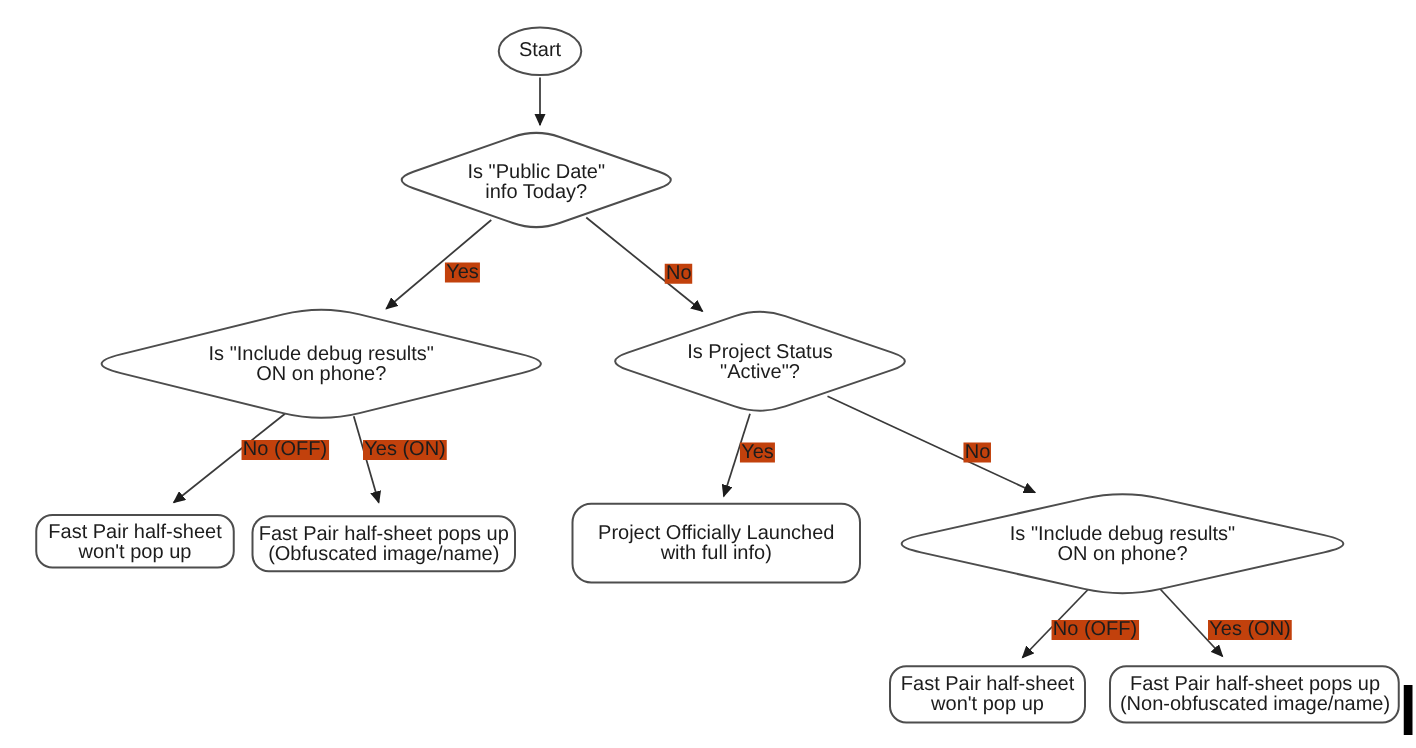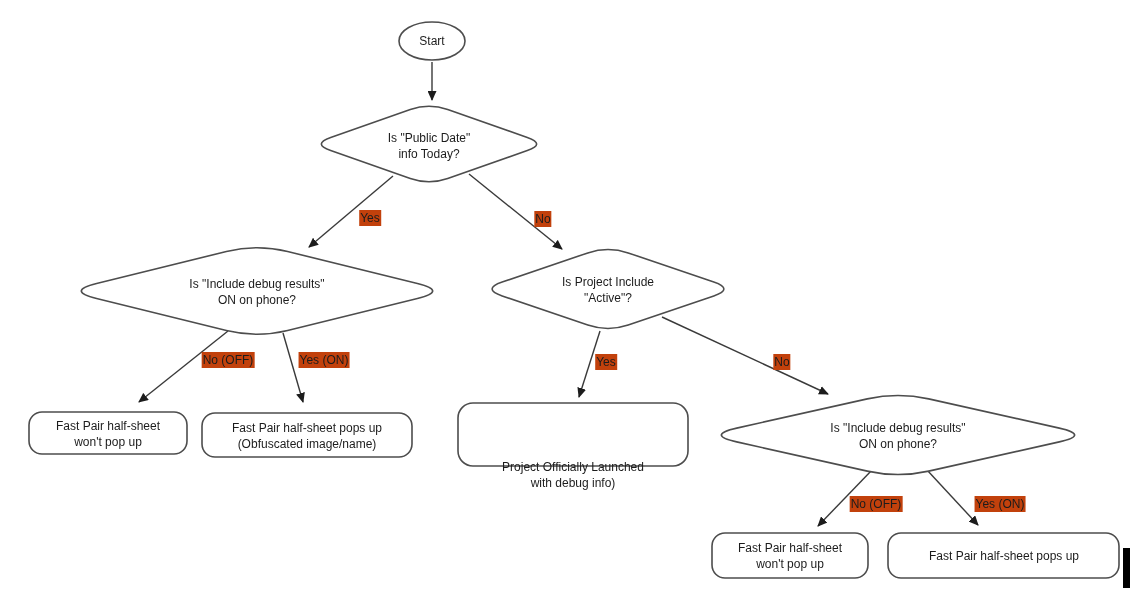--- a/index.html
+++ b/index.html
@@ -29,21 +29,21 @@
     stroke: #3a3a3a;
     stroke-width: 1.4;
     fill: none;
   }
   .label, .edge-label {
     position: absolute;
     transform: translate(-50%, -50%);
     text-align: center;
     white-space: nowrap;
     color: #1c1c1c;
-    font-size: 12px;
+    font-size: 16px;
     line-height: 16px;
   }
   .edge-label {
     background: #c2410c;
     padding: 0 1px;
   }
 </style>
 </head>
 <body>
 
@@ -89,51 +89,52 @@
     <div>Is "Public Date"</div>
     <div>info Today?</div>
   </div>
 
   <div class="label" style="left:257px; top:292px;">
     <div>Is "Include debug results"</div>
     <div>ON on phone?</div>
   </div>
 
   <div class="label" style="left:608px; top:290px;">
-    <div>Is Project Include</div>
+    <div>Is Project Status</div>
     <div>"Active"?</div>
   </div>
 
   <div class="label" style="left:898px; top:436px;">
     <div>Is "Include debug results"</div>
     <div>ON on phone?</div>
   </div>
 
   <div class="label" style="left:108px; top:434px;">
     <div>Fast Pair half-sheet</div>
     <div>won't pop up</div>
   </div>
 
   <div class="label" style="left:307px; top:436px;">
     <div>Fast Pair half-sheet pops up</div>
     <div>(Obfuscated image/name)</div>
   </div>
 
-  <div class="label" style="left:573px; top:435px;margin-top:40px;">
+  <div class="label" style="left:573px; top:435px;">
     <div>Project Officially Launched</div>
-    <div>with debug info)</div>
+    <div>with full info)</div>
   </div>
 
   <div class="label" style="left:790px; top:556px;">
     <div>Fast Pair half-sheet</div>
     <div>won't pop up</div>
   </div>
 
   <div class="label" style="left:1004px; top:556px;">
     <div>Fast Pair half-sheet pops up</div>
+    <div>(Non-obfuscated image/name)</div>
   </div>
 
   <div class="edge-label" style="left:370px; top:218px;">Yes</div>
   <div class="edge-label" style="left:543px; top:219px;">No</div>
   <div class="edge-label" style="left:228px; top:360px;">No (OFF)</div>
   <div class="edge-label" style="left:324px; top:360px;">Yes (ON)</div>
   <div class="edge-label" style="left:606px; top:362px;">Yes</div>
   <div class="edge-label" style="left:782px; top:362px;">No</div>
   <div class="edge-label" style="left:876px; top:504px;">No (OFF)</div>
   <div class="edge-label" style="left:1000px; top:504px;">Yes (ON)</div>

